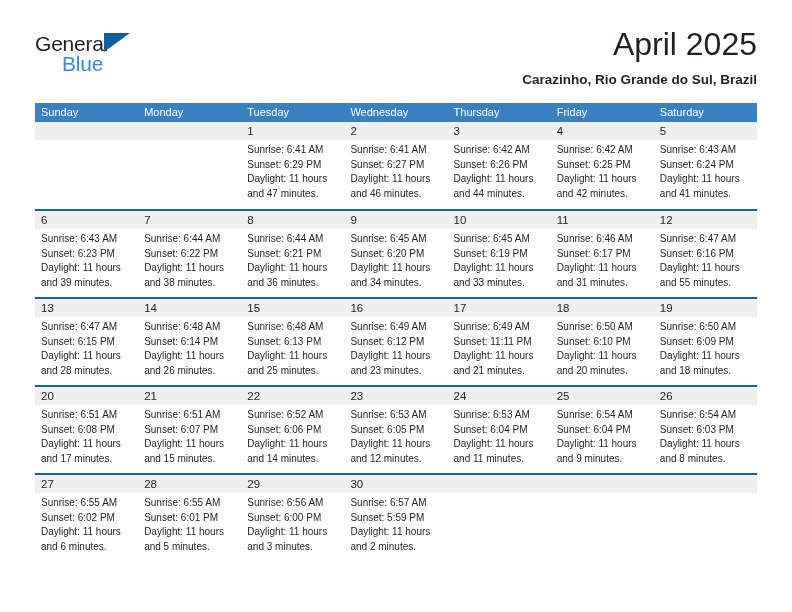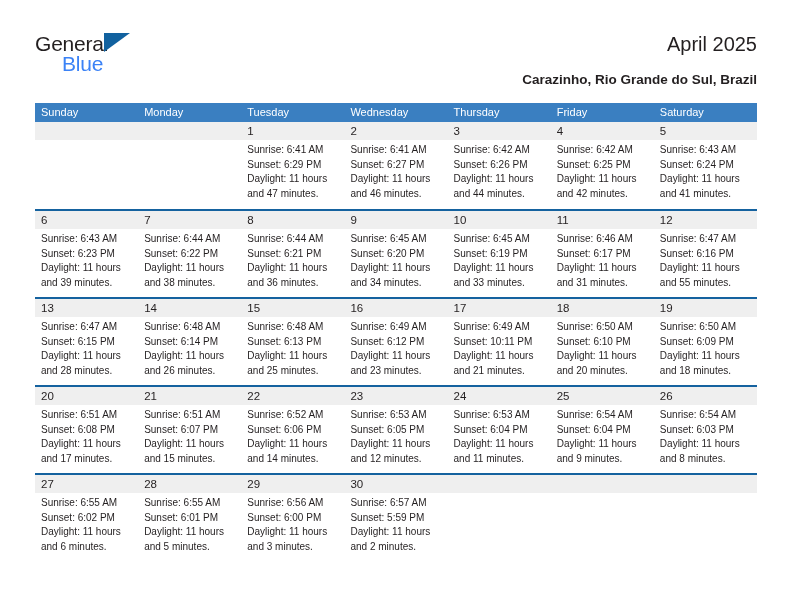--- a/index.html
+++ b/index.html
@@ -66,21 +66,21 @@
     border-bottom: 19px solid transparent;
   }
 
   .title-block {
     position: absolute;
     right: 0;
     top: 0;
     text-align: right;
   }
   .month-title {
-    font-size: 20px;
+    font-size: 32px;
     color: #231f20;
     line-height: 32px;
     white-space: nowrap;
     font-weight: normal;
     margin: 0;
   }
   .location-title {
     font-size: 13.5px;
     color: #231f20;
     line-height: 20px;
@@ -332,21 +332,21 @@
               <div>Sunrise: 6:49 AM</div>
               <div>Sunset: 6:12 PM</div>
               <div>Daylight: 11 hours</div>
               <div>and 23 minutes.</div>
             </div>
           </td>
           <td class="">
             <span class="daynum">17</span>
             <div class="daylines">
               <div>Sunrise: 6:49 AM</div>
-              <div>Sunset: 10:11 PM</div>
+              <div>Sunset: 11:11 PM</div>
               <div>Daylight: 11 hours</div>
               <div>and 21 minutes.</div>
             </div>
           </td>
           <td class="">
             <span class="daynum">18</span>
             <div class="daylines">
               <div>Sunrise: 6:50 AM</div>
               <div>Sunset: 6:10 PM</div>
               <div>Daylight: 11 hours</div>

